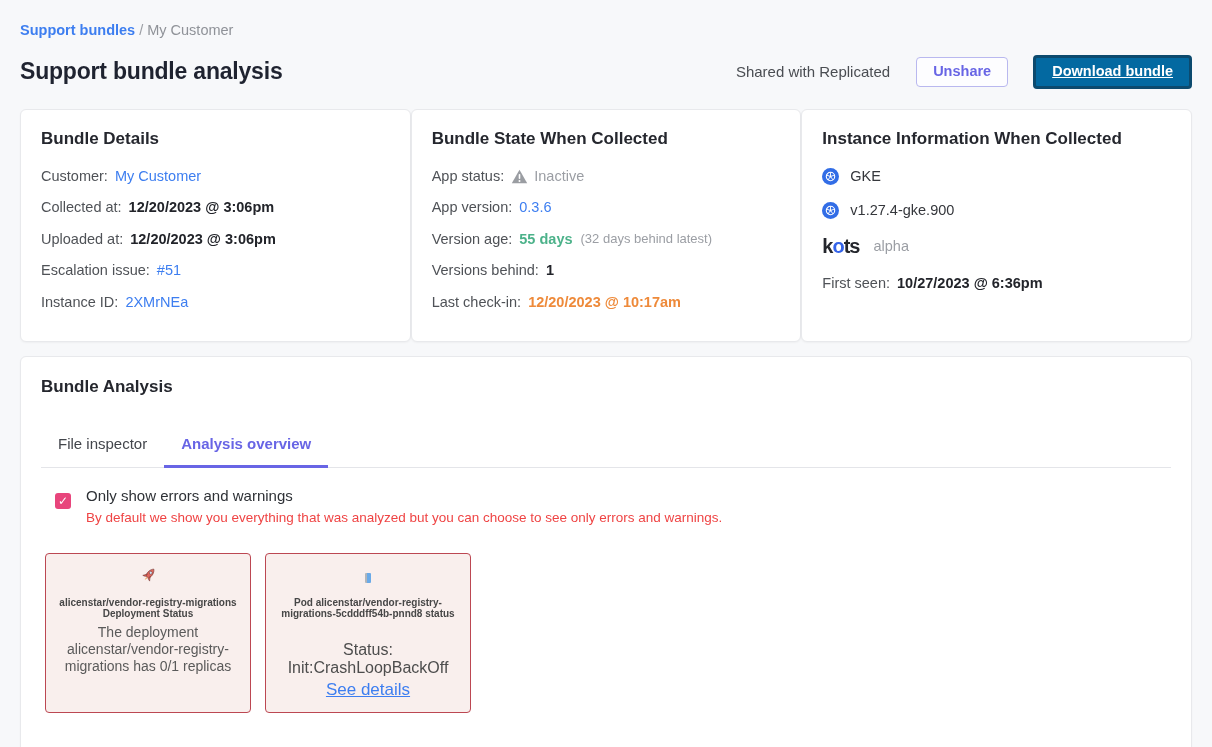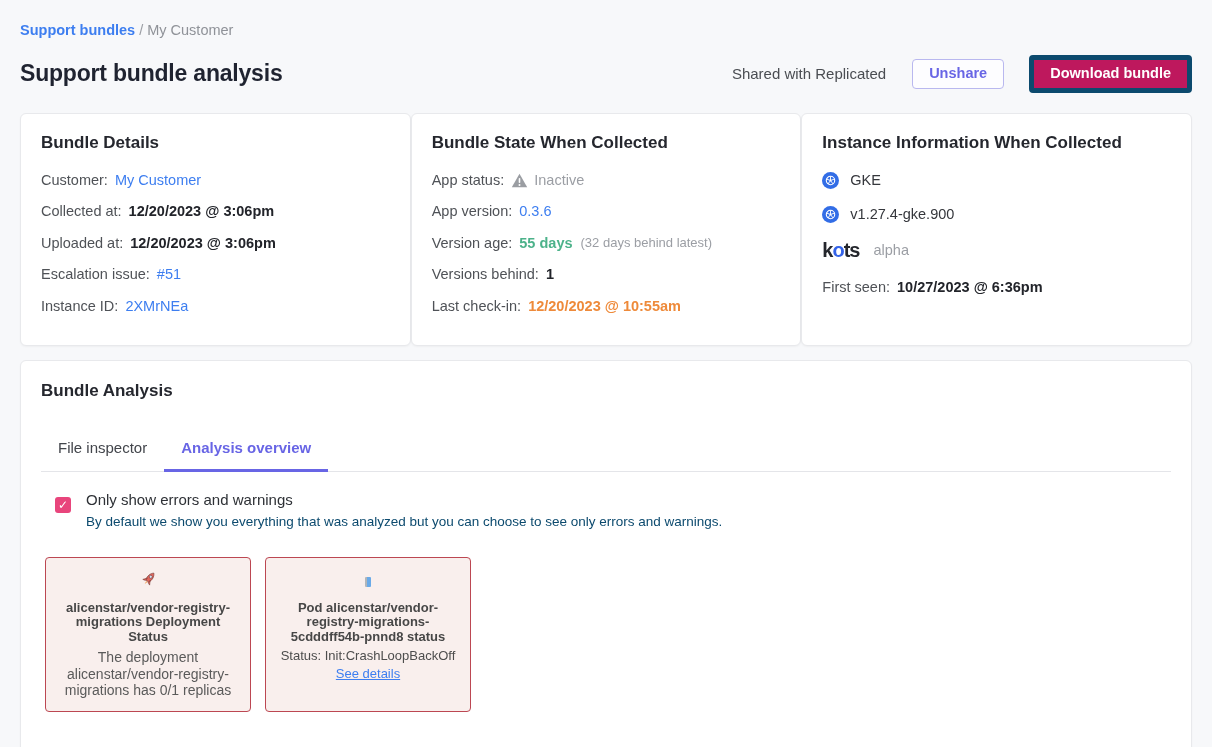--- a/index.html
+++ b/index.html
@@ -16,21 +16,21 @@
   .breadcrumb a { color: #3d7ef0; text-decoration: none; font-weight: 600; cursor: pointer; }
   .breadcrumb .sep { color: #9a9da3; margin: 0 4px; }
 
   
   .header-row { display: flex; justify-content: space-between; align-items: center; margin-bottom: 20px; }
   h1 { font-size: 23px; font-weight: 700; color: #1f2330; letter-spacing: -0.2px; }
   .actions { display: flex; align-items: center; gap: 25px; }
   .shared-text { font-size: 15px; color: #4a4d52; margin-right: 1px; }
   .btn { font-family: inherit; font-size: 14.5px; font-weight: 700; border-radius: 4px; padding: 6px 16px; cursor: pointer; line-height: 1.1; }
   .btn-outline { background: #fdfdff; color: #6865e5; border: 1px solid #b9b8ef; }
-  .btn-primary { background: #be185d; color: #ffffff; border: 5px solid #0c4a6e; }
+  .btn-primary { background: #0369a1; color: #ffffff; border: 3px solid #0c4a6e; text-decoration: underline; }
 
   
   .cards-row { display: flex; align-items: stretch; }
   .card {
     flex: 1; background: #ffffff; border: 1px solid #e8e9ec; border-radius: 6px;
     padding: 19px 20px; box-shadow: 0 1px 2px rgba(0,0,0,0.04); min-height: 233px;
   }
   .card h2 { font-size: 17px; font-weight: 700; color: #25272e; margin-bottom: 19px; }
   .detail-row { font-size: 14.5px; color: #4f5257; margin-bottom: 15.5px; display: flex; align-items: center; }
   .detail-row:last-child { margin-bottom: 0; }
@@ -58,32 +58,32 @@
   }
   .analysis-card h2 { font-size: 17px; font-weight: 700; color: #25272e; }
   .tabs { display: flex; margin-top: 32px; border-bottom: 1px solid #e4e5e9; }
   .tab { font-size: 15px; padding: 6px 17px 13px; color: #42454b; cursor: pointer; }
   .tab.active { color: #6865e5; font-weight: 700; border-bottom: 3px solid #6865e5; margin-bottom: -1px; }
 
   .filter-row { display: flex; align-items: flex-start; gap: 15px; margin-top: 19px; padding-left: 14px; }
   .checkbox { width: 16px; height: 16px; border-radius: 3px; background: #e8457c; color: #fff; font-size: 12px;
     display: inline-flex; align-items: center; justify-content: center; margin-top: 6px; cursor: pointer; flex: none; font-weight: 700; }
   .filter-label { font-size: 15px; color: #2e3136; margin-bottom: 6px; }
-  .filter-desc { font-size: 13.5px; color: #0c4a6e; }
+  .filter-desc { font-size: 13.5px; color: #ef4444; }
 
   .error-cards { display: flex; gap: 14px; margin-top: 28px; padding-left: 4px; }
   .error-card {
     width: 206px; min-height: 127px; background: #f9efed; border: 1px solid #bc4752; border-radius: 4px;
     padding: 13px 12px 12px; text-align: center; cursor: pointer;
   }
   .error-card .icon-wrap { height: 22px; display: flex; align-items: center; justify-content: center; }
-  .error-title { font-size: 13px; font-weight: 700; color: #474747; line-height: 1.1; margin-top: 8px; }
+  .error-title { font-size: 10px; font-weight: 700; color: #474747; line-height: 1.1; margin-top: 8px; }
   .error-desc { font-size: 14px; color: #5a5a5a; line-height: 1.2; margin-top: 5px; }
-  .error-status { font-size: 13px; color: #4d4d4d; margin-top: 4px; }
-  .error-link { display: inline-block; font-size: 13px; color: #3d7ef0; text-decoration: underline; margin-top: 3px; cursor: pointer; }
+  .error-status { font-size: 16px; color: #4d4d4d; margin-top: 22px; }
+  .error-link { display: inline-block; font-size: 17px; color: #3d7ef0; text-decoration: underline; margin-top: 3px; cursor: pointer; }
   .broken-img-icon { display: inline-block; width: 6px; height: 10px;
     background: linear-gradient(90deg, #b2b6ba 0 2px, #6aaae8 2px); border-radius: 1px; }
 </style>
 </head>
 <body>
 
 <div class="page">
 
   <div class="breadcrumb">
     <a>Support bundles</a><span class="sep">/</span><span>My Customer</span>
@@ -145,21 +145,21 @@
         <span class="lbl">Version age:</span>
         <span class="val-green">55 days</span>
         <span class="note-gray">(32 days behind latest)</span>
       </div>
       <div class="detail-row">
         <span class="lbl">Versions behind:</span>
         <span class="val-bold">1</span>
       </div>
       <div class="detail-row">
         <span class="lbl">Last check-in:</span>
-        <span class="val-orange">12/20/2023 @ 10:55am</span>
+        <span class="val-orange">12/20/2023 @ 10:17am</span>
       </div>
     </div>
 
     <div class="card">
       <h2>Instance Information When Collected</h2>
       <div class="inst-row">
         <span class="k8s-icon">
           <svg width="11" height="11" viewBox="0 0 12 12">
               <circle cx="6" cy="6" r="4.6" fill="none" stroke="#ffffff" stroke-width="1.2"></circle>
               <circle cx="6" cy="6" r="1" fill="#ffffff"></circle>

